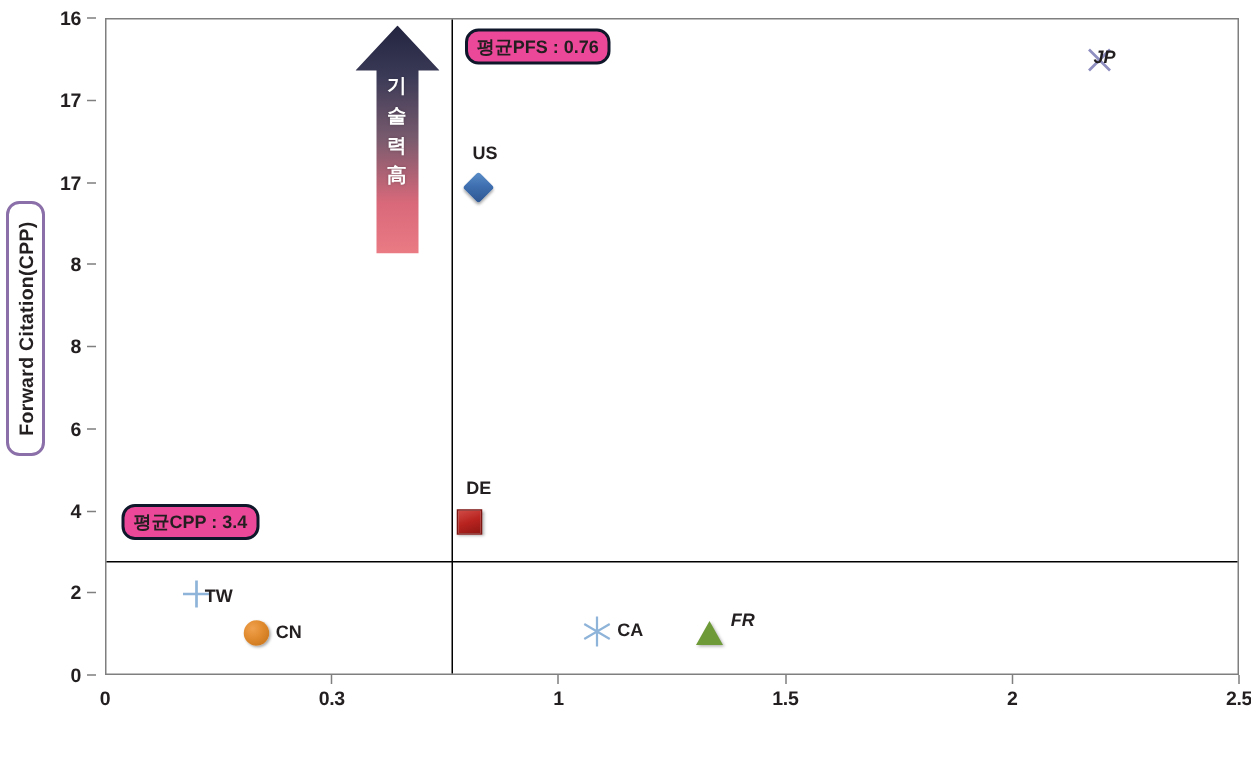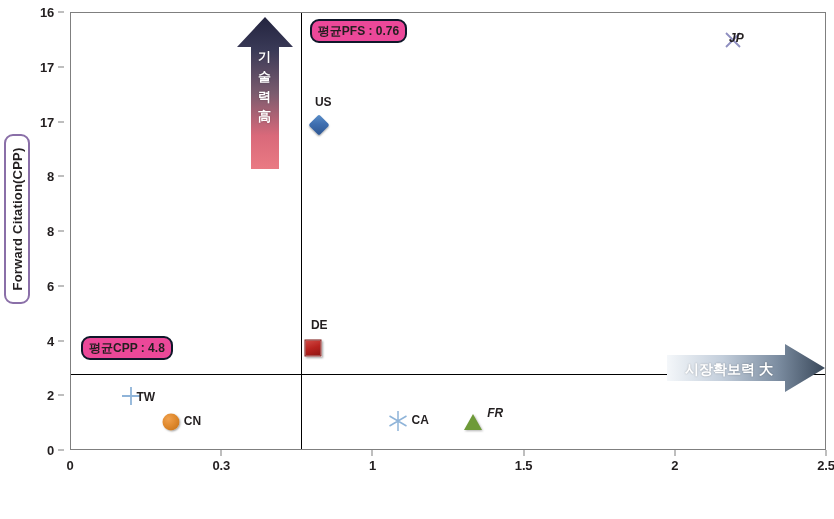--- a/index.html
+++ b/index.html
@@ -294,37 +294,23 @@
         <polygon points="28,0 56,30 42,30 42,152 14,152 14,30 0,30" fill="url(#gradUp)"></polygon>
       </svg>
       <div id="arrow-up-text">
           <span>기</span>
           <span>술</span>
           <span>력</span>
           <span>高</span>
         </div>
     </div>
 
-    <div id="arrow-right" style="left: 596px; top: 331.238px;">
-      <svg width="158" height="48" viewBox="0 0 158 48">
-        <defs>
-          <linearGradient id="gradRight" x1="0" y1="0" x2="1" y2="0">
-            <stop offset="0%" stop-color="#f4f7fa"></stop>
-            <stop offset="35%" stop-color="#c3cedb"></stop>
-            <stop offset="70%" stop-color="#7c8da1"></stop>
-            <stop offset="100%" stop-color="#39485a"></stop>
-          </linearGradient>
-        </defs>
-        <polygon points="0,11 118,11 118,0 158,24 118,48 118,37 0,37" fill="url(#gradRight)"></polygon>
-      </svg>
-      <div id="arrow-right-text">시장확보력 大</div>
-    </div>
 
     <div class="callout" id="callout-pfs" style="left: 238.824px; top: 6px; height: 24px;">평균PFS : 0.76</div>
-    <div class="callout" id="callout-cpp" style="left: 10px; top: 323.35px; height: 24px;">평균CPP : 4.8</div>
+    <div class="callout" id="callout-cpp" style="left: 10px; top: 323.35px; height: 24px;">평균CPP : 3.4</div>
 
     <div id="points-layer">
         <div class="pt" style="left: 662.256px; top: 27.375px; width: 24px; height: 24px;"><svg width="24" height="24" viewBox="0 0 24 24">
             <path d="M5,5 L19,19 M19,5 L5,19" stroke="#8e8ec0" stroke-width="1.8" fill="none"></path>
           </svg></div>
         <div class="pt-label" style="left: 658px; top: 18.375px; font-style: italic;">JP</div>
         <div class="pt m-diamond" style="left: 247.968px; top: 112.237px;"></div>
         <div class="pt-label" style="left: 243.968px; top: 82.2375px;">US</div>
         <div class="pt m-square" style="left: 241.92px; top: 335.344px;"></div>
         <div class="pt-label" style="left: 239.92px; top: 305.344px;">DE</div>

